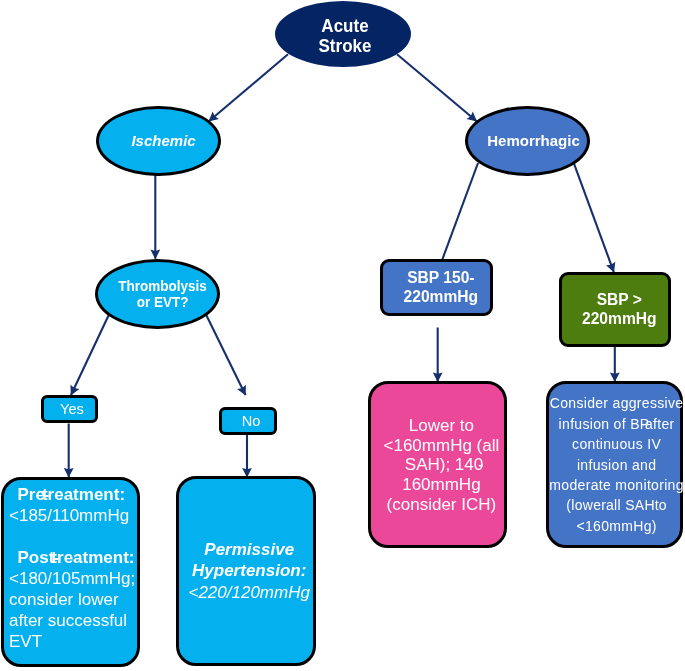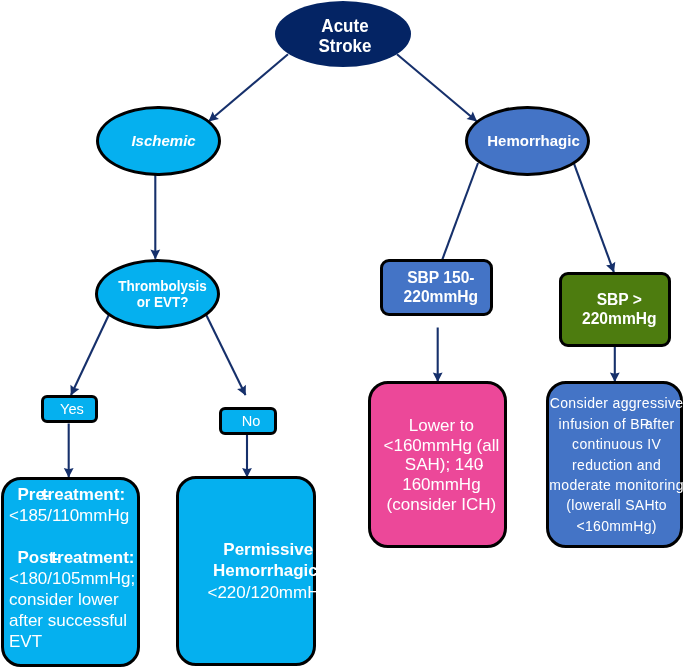--- a/index.html
+++ b/index.html
@@ -46,21 +46,21 @@
   #n-no .txt{position:relative;left:3px;}
 
   
   #n-pre{left:1px;top:476.8px;width:138.5px;height:190px;background:#05b0ef;
            border:3.5px solid #000;border-radius:20px;font-size:17px;line-height:21px;
            text-align:left;justify-content:flex-start;padding:0 0 0 5px;}
   #n-pre .txt{position:relative;top:-3.6px;}
   #n-pre b{padding-left:8.5px;}
   #n-perm{left:176.3px;top:476px;width:139.8px;height:190px;background:#05b0ef;
            border:3.5px solid #000;border-radius:20px;font-size:17px;line-height:21.3px;}
-  #n-perm .txt{position:relative;left:22px;}
+  #n-perm .txt{position:relative;left:3px;font-style:italic;}
   #n-lower{left:367.8px;top:380.8px;width:139.2px;height:167.1px;background:#ec4899;
            border:3.3px solid #000;border-radius:20px;font-size:17px;line-height:19.7px;}
   #n-lower .txt{position:relative;left:4px;top:1px;}
   #n-consider{left:545.5px;top:380.9px;width:137.2px;height:167px;background:#4474c6;
            border:3.3px solid #000;border-radius:20px;font-size:14px;line-height:20.4px;
            letter-spacing:0.32px;overflow:visible;padding-left:32px;}
   #n-consider .txt{position:absolute;left:50%;top:50%;transform:translate(-50%,-50%);
                    width:170px;margin-left:2.5px;}
   .hy{display:inline-block;width:0px;overflow:visible;margin-left:-5.3px;}
   .sq{margin-left:-4.5px;}
@@ -140,40 +140,40 @@
       <span>&lt;180/105mmHg;</span><br>
       <span>consider lower</span><br>
       <span>after successful</span><br>
       <span>EVT</span>
     </span>
   </div>
 
   <div class="node" id="n-perm">
     <span class="txt">
       <b>Permissive</b><br>
-      <b>Hemorrhagic:</b><br>
+      <b>Hypertension:</b><br>
       <span>&lt;220/120mmHg</span>
     </span>
   </div>
 
   <div class="node" id="n-lower">
     <span class="txt">
       <span>Lower to</span><br>
       <span>&lt;160mmHg (all</span><br>
       <span><span>SAH); 140</span><span class="hy">-</span></span><br>
       <span>160mmHg</span><br>
       <span>(consider ICH)</span>
     </span>
   </div>
 
   <div class="node" id="n-consider">
     <span class="txt">
       <span>Consider aggressive</span><br>
       <span><span>infusion of BP</span><span class="sq">after</span></span><br>
       <span>continuous IV</span><br>
-      <span>reduction and</span><br>
+      <span>infusion and</span><br>
       <span>moderate monitoring</span><br>
       <span><span>(lower</span><span class="sq2">all SAH</span><span class="sq2">to</span></span><br>
       <span>&lt;160mmHg)</span>
     </span>
   </div>
 
 </div>
 
 </body></html>

